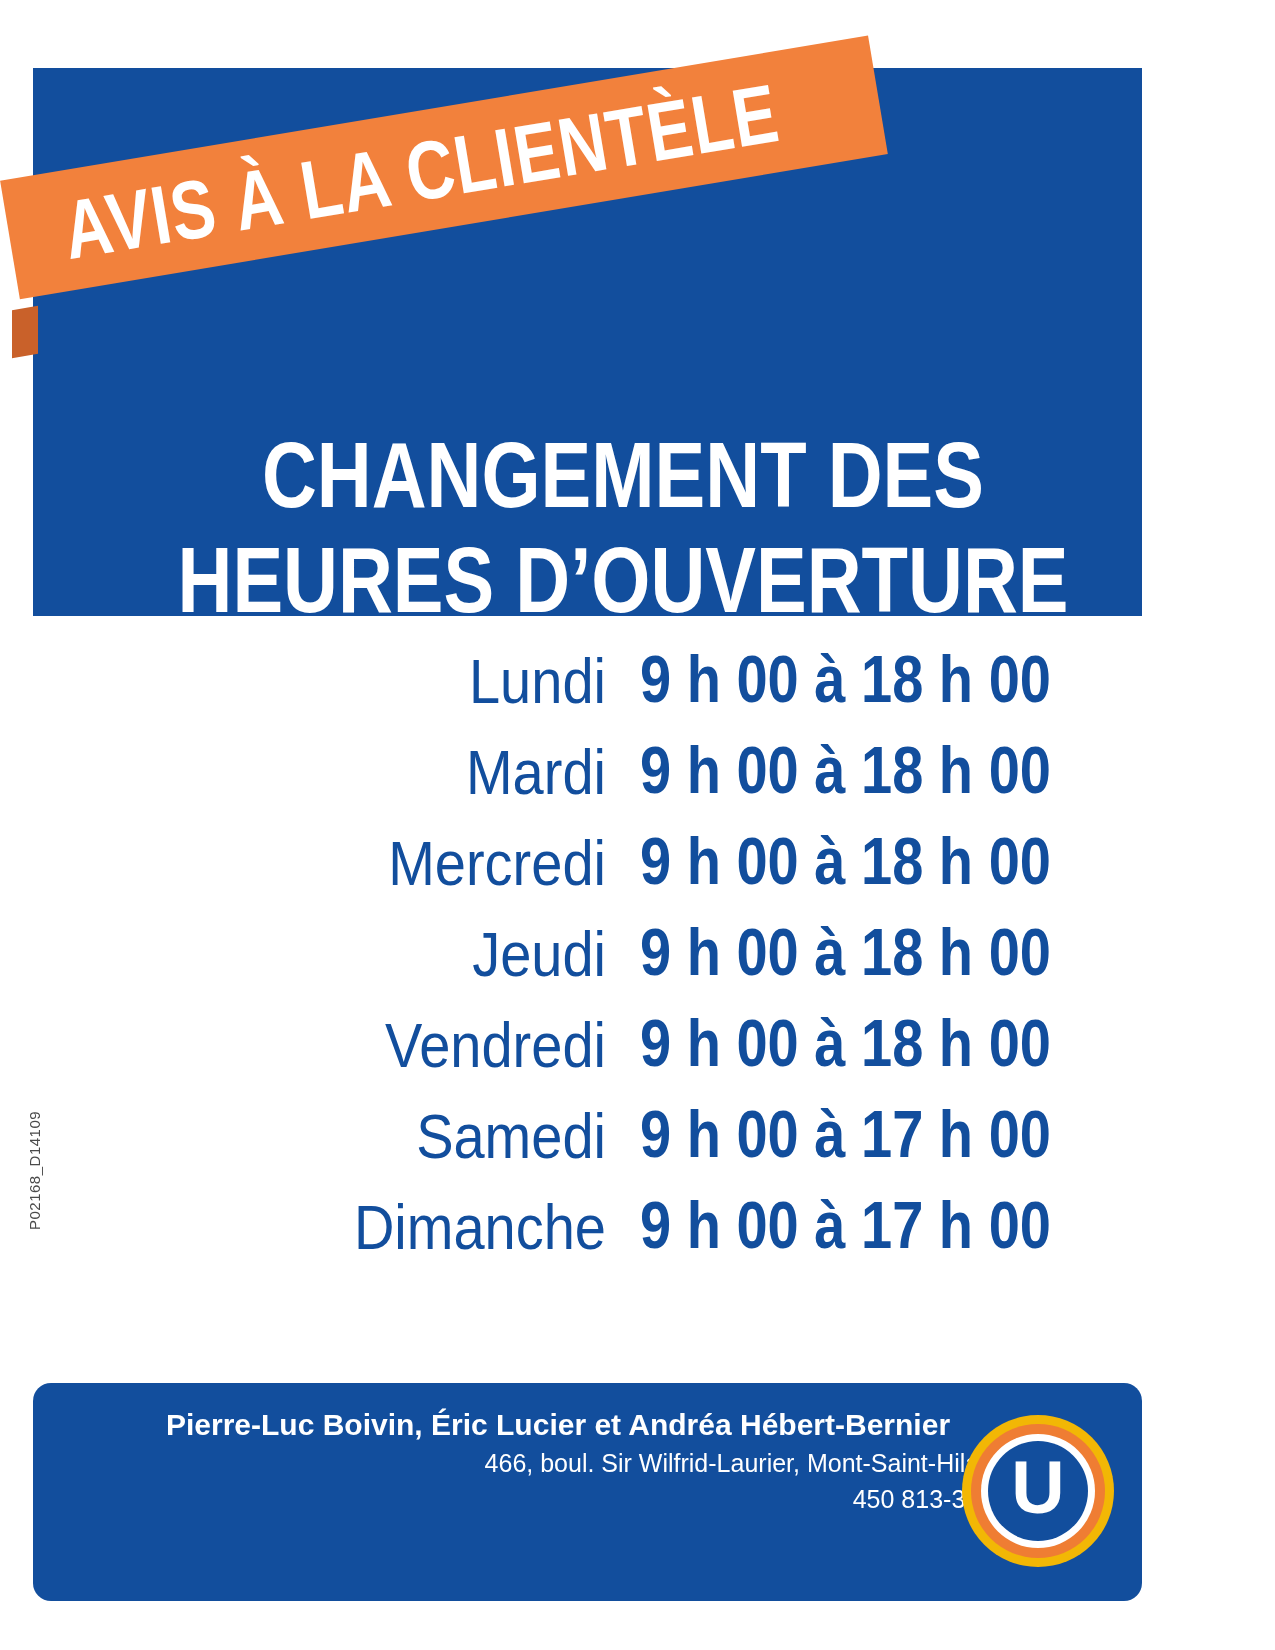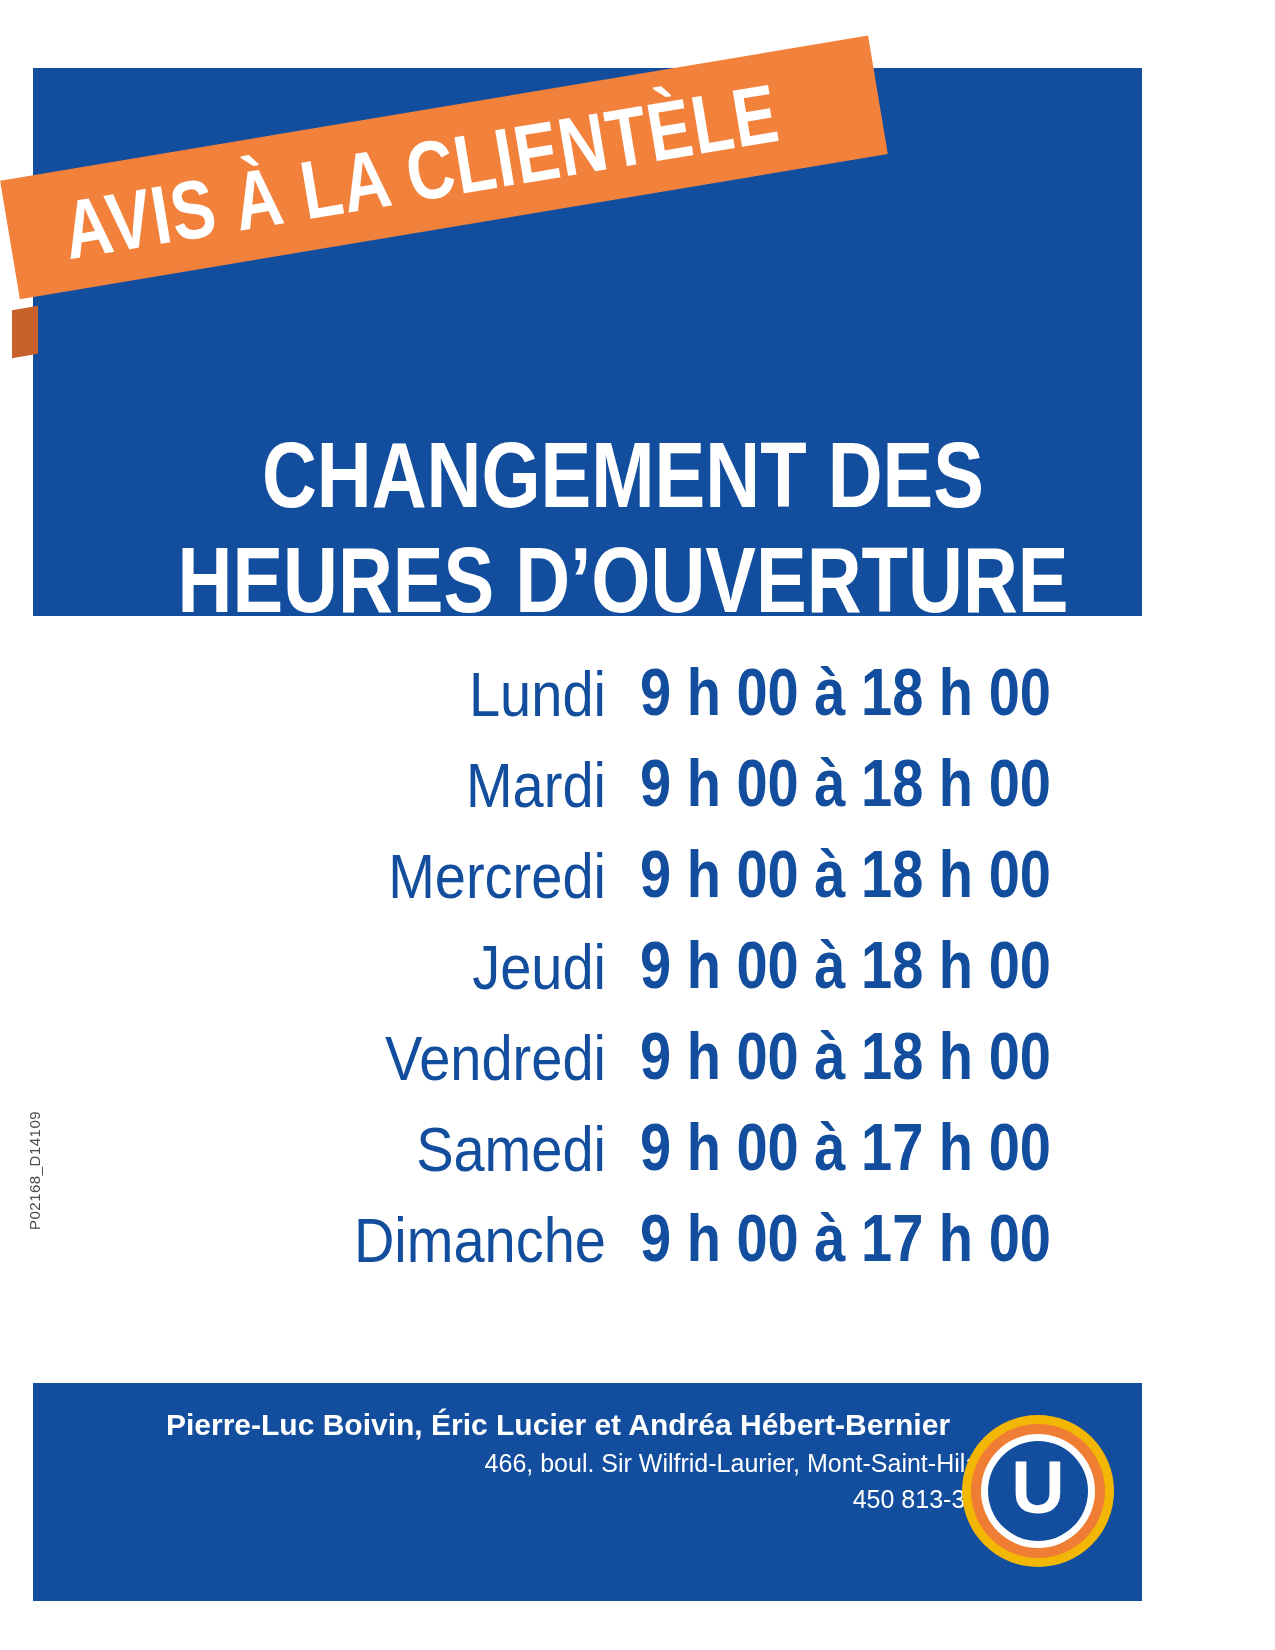--- a/index.html
+++ b/index.html
@@ -94,21 +94,21 @@
 
   
   .hours {
     position: absolute;
     left: 120px;
     top: 640px;
     width: 1020px;
   }
   .hours-row {
     display: flex;
-    align-items: flex-end;
+    align-items: center;
     justify-content: flex-start;
     height: 91px;
   }
   .day {
     width: 520px;
     text-align: right;
     padding-right: 34px;
     box-sizing: border-box;
     color: #124e9d;
     font-family: "Liberation Sans", sans-serif;
@@ -131,20 +131,21 @@
   }
 
   
   .footer-block {
     position: absolute;
     left: 33px;
     top: 1383px;
     width: 1109px;
     height: 218px;
     background: #124e9d;
+    border-radius: 18px;
   }
   .footer-text {
     position: absolute;
     left: 60px;
     top: 22px;
     width: 930px;
     color: #ffffff;
     text-align: center;
   }
   .footer-names {

